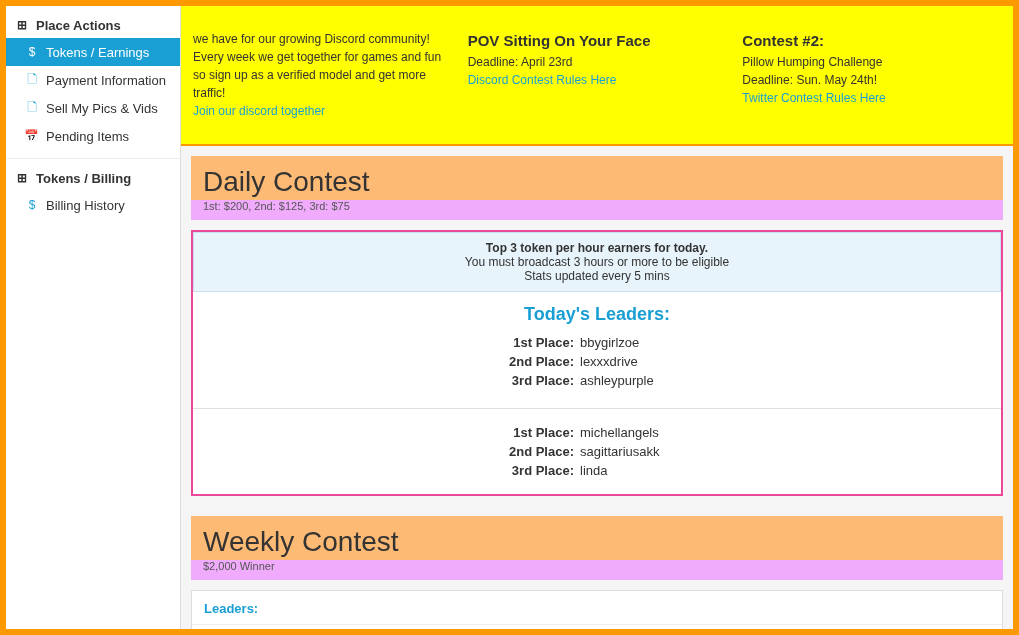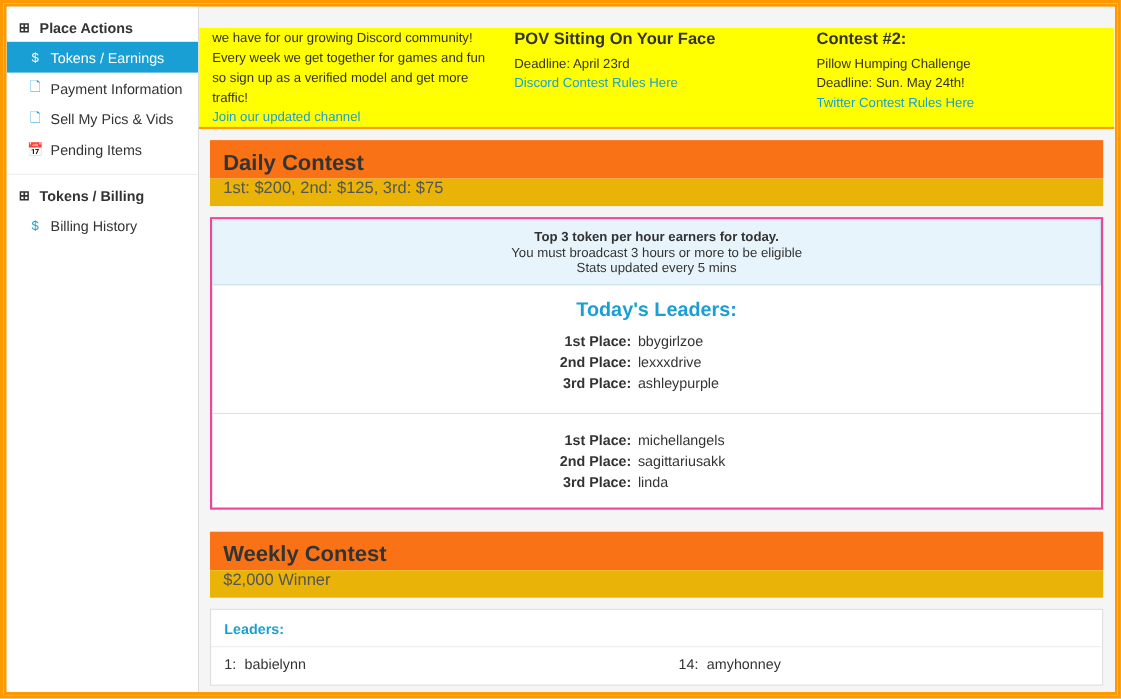--- a/index.html
+++ b/index.html
@@ -84,24 +84,23 @@
     .main-content {
       flex: 1;
       overflow-y: auto;
       background: #f5f5f5;
     }
 
     
     .yellow-banner {
       background: #ffff00;
       border-bottom: 2px solid #f90;
-      padding: 0 12px;
+      padding: 24px 12px;
       display: flex;
       gap: 16px;
-      margin-top: 19px;
     }
 
     .banner-col {
       flex: 1;
       font-size: 12px;
       color: #333;
       line-height: 1.5;
     }
 
     .banner-col a, .banner-link {
@@ -118,32 +117,32 @@
 
     
     .section-wrapper {
       background: #fff;
       margin: 10px 10px 10px 10px;
       border: 2px solid #ec4899;
       padding: 0;
     }
 
     .section-title {
-      font-size: 20px;
-      font-weight: bold;
+      font-size: 28px;
+      font-weight: normal;
       color: #333;
       padding: 10px 12px 2px 12px;
-      background: #f97316;
+      background: #fdba74;
     }
 
     .section-subtitle {
-      font-size: 15px;
+      font-size: 11px;
       color: #555;
       padding: 0 12px 8px 12px;
-      background: #eab308;
+      background: #f0abfc;
     }
 
     .info-bar {
       background: #e8f4fb;
       border: 1px solid #c8e0f0;
       text-align: center;
       padding: 8px;
       font-size: 12px;
       color: #333;
       margin: 0;
@@ -267,21 +266,21 @@
         <span>Billing History</span>
       </div>
     </div>
   </div>
 
   <div class="main-content">
 
     <div class="yellow-banner">
       <div class="banner-col">
         <span>we have for our growing Discord community! Every week we get together for games and fun so sign up as a verified model and get more traffic!</span><br>
-        <a class="banner-link">Join our updated channel</a>
+        <a class="banner-link">Join our discord together</a>
       </div>
       <div class="banner-col">
         <div class="banner-col-title">POV Sitting On Your Face</div>
         <div>Deadline: April 23rd</div>
         <a class="banner-link">Discord Contest Rules Here</a>
       </div>
       <div class="banner-col">
         <div class="banner-col-title">Contest #2:</div>
         <div>Pillow Humping Challenge</div>
         <div>Deadline: Sun. May 24th!</div>

